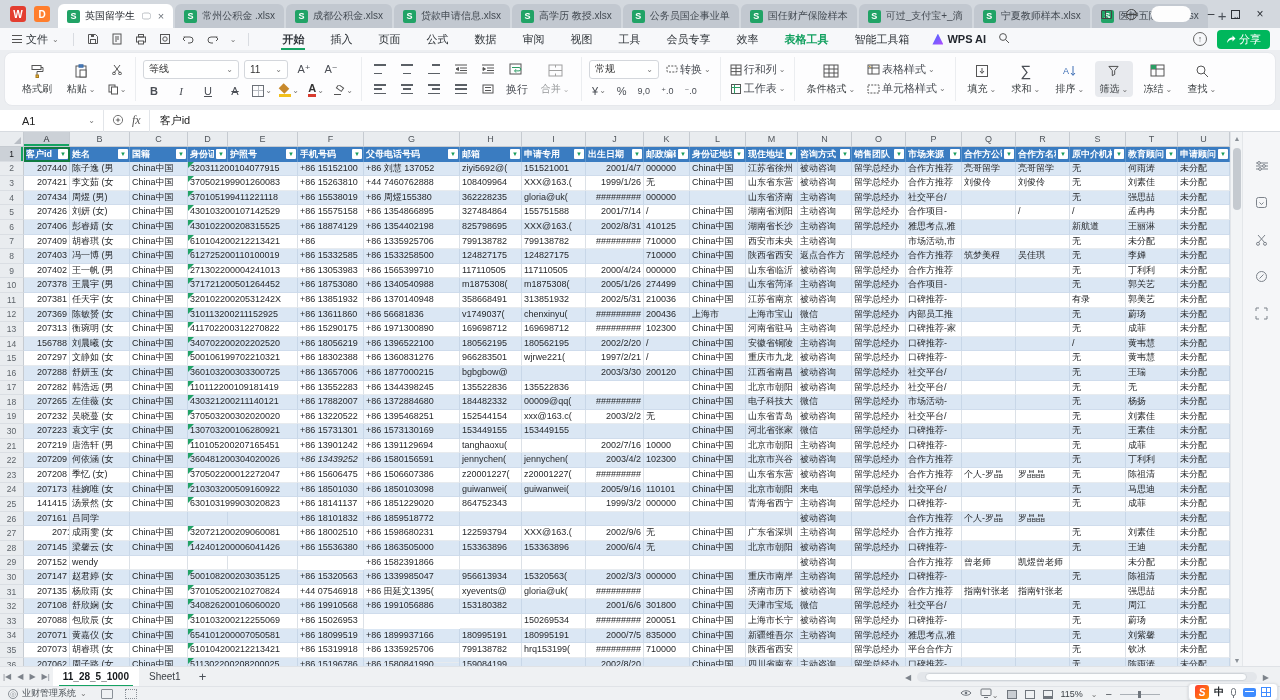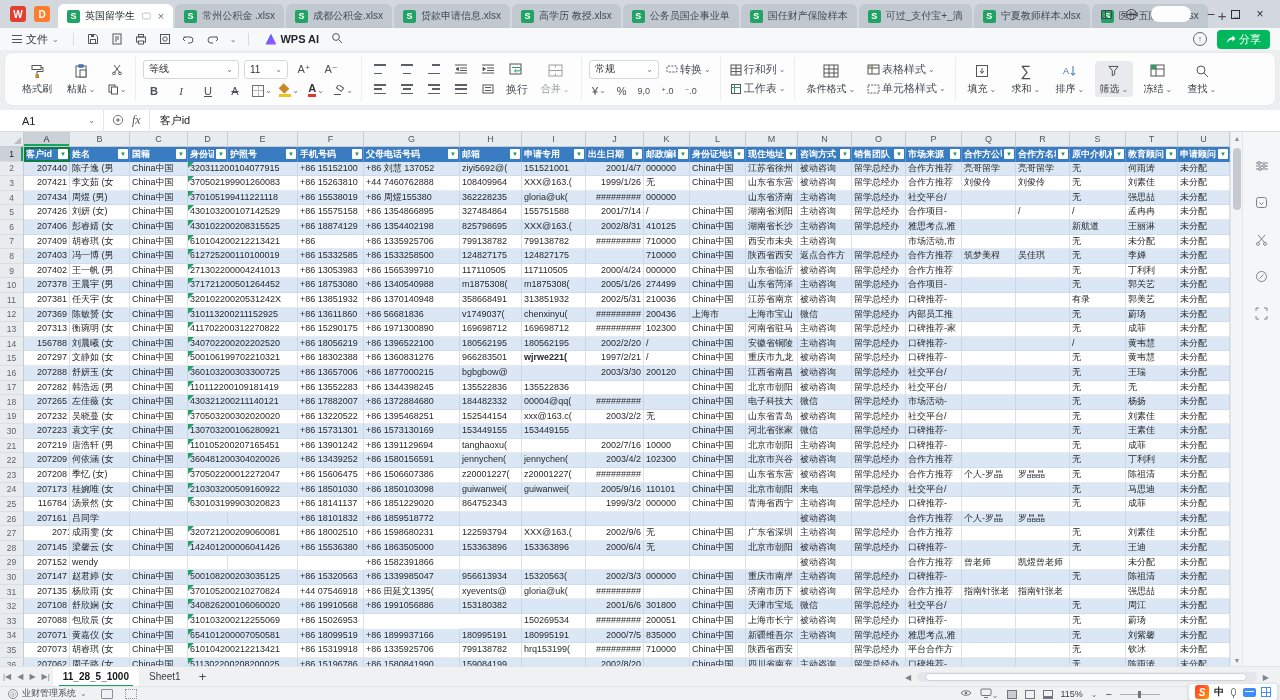--- a/index.html
+++ b/index.html
@@ -255,20 +255,34 @@
         </span>
       <span class="qi">
           <svg width="13" height="11" viewBox="0 0 13 11">
             <path d="M10 3 L12 5 L10 7" fill="none" stroke="#555"></path>
             <path d="M11.5 5 H5 a3 3 0 0 0 0 6 H7" fill="none" stroke="#555" transform="translate(0,-2)"></path>
           </svg>
         </span>
       <span class="caret">⌄</span>
     </div>
     <span class="vsep"></span>
+    <div class="menu-tabs">
+        <div class="mtab active">开始</div>
+        <div class="mtab">插入</div>
+        <div class="mtab">页面</div>
+        <div class="mtab">公式</div>
+        <div class="mtab">数据</div>
+        <div class="mtab">审阅</div>
+        <div class="mtab">视图</div>
+        <div class="mtab">工具</div>
+        <div class="mtab">会员专享</div>
+        <div class="mtab">效率</div>
+        <div class="mtab ctx">表格工具</div>
+        <div class="mtab">智能工具箱</div>
+      </div>
     <div class="aibtn">
       <span class="ailogo"></span>
       <span>WPS AI</span>
     </div>
     <span class="msearch"><svg width="12" height="12" viewBox="0 0 12 12">
           <circle cx="5" cy="5" r="3.4" fill="none" stroke="#555"></circle>
           <path d="M7.6 7.6 L11 11" stroke="#555"></path>
         </svg></span>
     <div class="menu-right">
       <span class="upcirc">↑</span>
@@ -1058,21 +1072,21 @@
       <div class="grow">
         <div class="gut">15</div>
         <div class="cell ra" style="width: 46px;">207297</div>
         <div class="cell" style="width: 60px;">文静如 (女</div>
         <div class="cell" style="width: 58px;">China中国</div>
         <div class="cell ovf tri" style="width: 40px;">500106199702210321</div>
         <div class="cell" style="width: 70px;"></div>
         <div class="cell" style="width: 66px;">+86 18302388</div>
         <div class="cell" style="width: 96px;">+86 1360831276</div>
         <div class="cell" style="width: 62px;">966283501</div>
-        <div class="cell" style="width: 64px; font-weight: bold;">wjrwe221(</div>
+        <div class="cell" style="width: 64px;">wjrwe221(</div>
         <div class="cell ra" style="width: 58px;">1997/2/21</div>
         <div class="cell" style="width: 46px;">/</div>
         <div class="cell" style="width: 56px;">China中国</div>
         <div class="cell" style="width: 52px;">重庆市九龙</div>
         <div class="cell" style="width: 54px;">被动咨询</div>
         <div class="cell" style="width: 54px;">留学总经办</div>
         <div class="cell" style="width: 56px;">口碑推荐-</div>
         <div class="cell" style="width: 54px;"></div>
         <div class="cell" style="width: 54px;"></div>
         <div class="cell" style="width: 56px;">无</div>
@@ -1130,21 +1144,21 @@
       <div class="grow band">
         <div class="gut">18</div>
         <div class="cell ra" style="width: 46px;">207265</div>
         <div class="cell" style="width: 60px;">左佳薇 (女</div>
         <div class="cell" style="width: 58px;">China中国</div>
         <div class="cell ovf tri" style="width: 40px;">430321200211140121</div>
         <div class="cell" style="width: 70px;"></div>
         <div class="cell" style="width: 66px;">+86 17882007</div>
         <div class="cell" style="width: 96px;">+86 1372884680</div>
         <div class="cell" style="width: 62px;">184482332</div>
-        <div class="cell" style="width: 64px;">00004@qq(</div>
+        <div class="cell" style="width: 64px;">00009@qq(</div>
         <div class="cell ra" style="width: 58px;">#########</div>
         <div class="cell" style="width: 46px;"></div>
         <div class="cell" style="width: 56px;">China中国</div>
         <div class="cell" style="width: 52px;">电子科技大</div>
         <div class="cell" style="width: 54px;">微信</div>
         <div class="cell" style="width: 54px;">留学总经办</div>
         <div class="cell" style="width: 56px;">市场活动-</div>
         <div class="cell" style="width: 54px;"></div>
         <div class="cell" style="width: 54px;"></div>
         <div class="cell" style="width: 56px;">无</div>
@@ -1223,21 +1237,21 @@
         <div class="cell" style="width: 52px;">成菲</div>
         <div class="cell" style="width: 52px;">未分配</div>
       </div>
       <div class="grow band">
         <div class="gut">22</div>
         <div class="cell ra" style="width: 46px;">207209</div>
         <div class="cell" style="width: 60px;">何依涵 (女</div>
         <div class="cell" style="width: 58px;">China中国</div>
         <div class="cell ovf tri" style="width: 40px;">360481200304020026</div>
         <div class="cell" style="width: 70px;"></div>
-        <div class="cell" style="width: 66px;">+86 13439252</div>
+        <div class="cell" style="width: 66px; font-style: italic;">+86 13439252</div>
         <div class="cell" style="width: 96px;">+86 1580156591</div>
         <div class="cell" style="width: 62px;">jennychen(</div>
         <div class="cell" style="width: 64px;">jennychen(</div>
         <div class="cell ra" style="width: 58px;">2003/4/2</div>
         <div class="cell" style="width: 46px;">102300</div>
         <div class="cell" style="width: 56px;">China中国</div>
         <div class="cell" style="width: 52px;">北京市兴谷</div>
         <div class="cell" style="width: 54px;">被动咨询</div>
         <div class="cell" style="width: 54px;">留学总经办</div>
         <div class="cell" style="width: 56px;">合作方推荐</div>
@@ -1290,21 +1304,21 @@
         <div class="cell" style="width: 54px;">留学总经办</div>
         <div class="cell" style="width: 56px;">社交平台/</div>
         <div class="cell" style="width: 54px;"></div>
         <div class="cell" style="width: 54px;"></div>
         <div class="cell" style="width: 56px;">无</div>
         <div class="cell" style="width: 52px;">马思迪</div>
         <div class="cell" style="width: 52px;">未分配</div>
       </div>
       <div class="grow">
         <div class="gut">25</div>
-        <div class="cell ra" style="width: 46px;">116784</div>
+        <div class="cell ra" style="width: 46px;">141415</div>
         <div class="cell" style="width: 60px;">汤景然 (女</div>
         <div class="cell" style="width: 58px;">China中国</div>
         <div class="cell ovf tri" style="width: 40px;">630103199903020823</div>
         <div class="cell" style="width: 70px;"></div>
         <div class="cell" style="width: 66px;">+86 18141137</div>
         <div class="cell" style="width: 96px;">+86 1851229020</div>
         <div class="cell" style="width: 62px;">864752343</div>
         <div class="cell" style="width: 64px;"></div>
         <div class="cell ra" style="width: 58px;">1999/3/2</div>
         <div class="cell" style="width: 46px;">000000</div>

